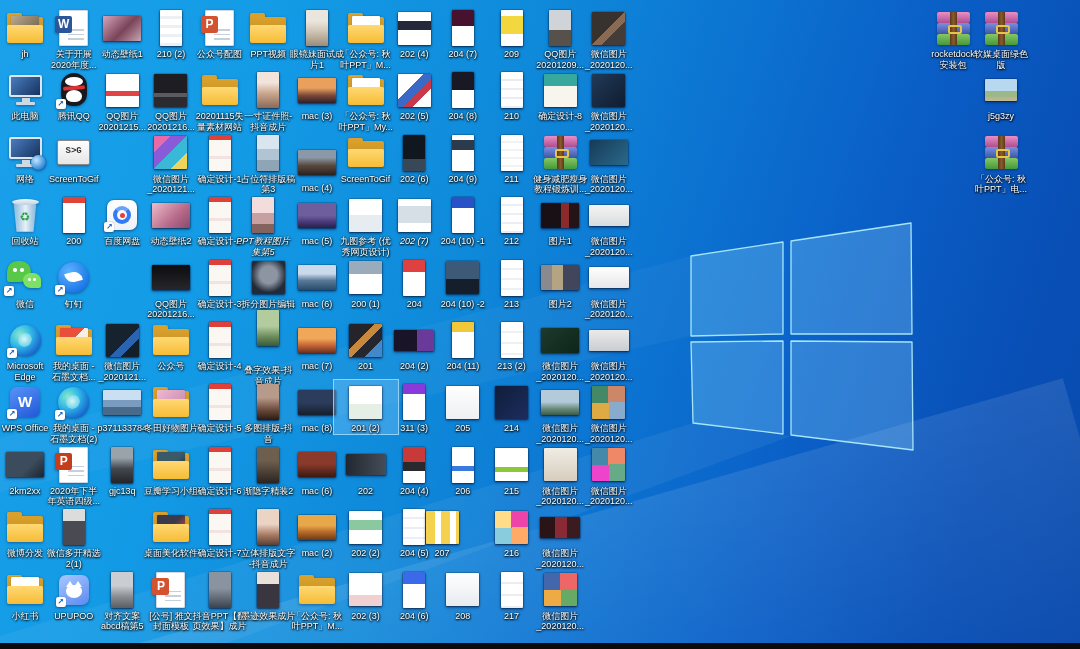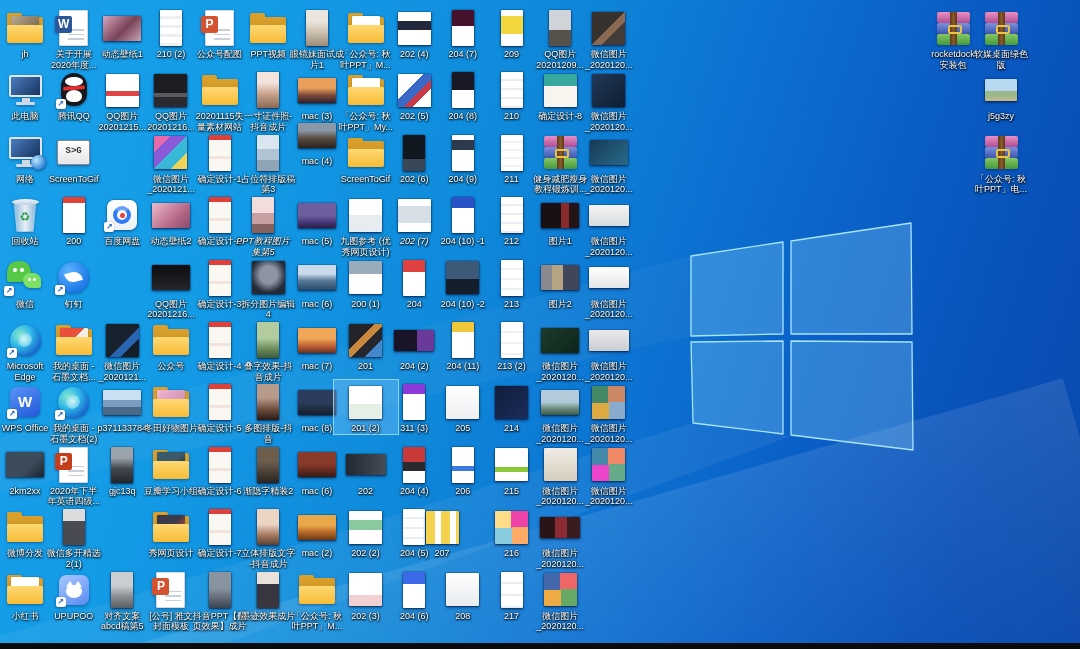--- a/index.html
+++ b/index.html
@@ -438,21 +438,21 @@
       </div>
       <div class="cell" style="left: 235.25px; top: 129.8px;">
         <div class="tw">
           <div class="thumb k-img k-imgbox" style="width: 22px; height: 36px; background: linear-gradient(rgb(218, 230, 239) 0px, rgb(218, 230, 239) 40%, rgb(176, 196, 212) 40%, rgb(176, 196, 212) 70%, rgb(143, 164, 180) 70%);"></div>
         </div>
         <div class="label">
           <div>占位符排版稿</div>
           <div>第3</div>
         </div>
       </div>
-      <div class="cell" style="left: 283.9px; top: 112px;">
+      <div class="cell" style="left: 283.9px; top: 139px;">
         <div class="tw">
           <div class="thumb k-img k-imgbox" style="width: 38px; height: 25px; background: linear-gradient(rgb(138, 152, 168) 0px, rgb(138, 152, 168) 30%, rgb(90, 74, 62) 62%, rgb(41, 33, 31));"></div>
         </div>
         <div class="label">
           <div>mac (4)</div>
         </div>
       </div>
       <div class="cell" style="left: 332.55px; top: 129.8px;">
         <div class="tw">
           <div class="thumb k-folder">
@@ -778,21 +778,21 @@
         </div>
       </div>
       <div class="cell" style="left: 186.6px; top: 317px;">
         <div class="tw">
           <div class="thumb k-img k-imgbox" style="width: 22px; height: 36px; background: linear-gradient(rgb(224, 64, 58) 0px, rgb(224, 64, 58) 13%, rgb(251, 247, 243) 13%, rgb(251, 247, 243) 58%, rgb(243, 227, 224) 58%, rgb(243, 227, 224) 66%, rgb(251, 247, 243) 66%);"></div>
         </div>
         <div class="label">
           <div>确定设计-4</div>
         </div>
       </div>
-      <div class="cell" style="left: 235.25px; top: 317px;">
+      <div class="cell" style="left: 235.25px; top: 305px; gap: 16px;">
         <div class="tw">
           <div class="thumb k-img k-imgbox" style="width: 22px; height: 36px; background: linear-gradient(rgb(178, 204, 158) 0px, rgb(178, 204, 158) 45%, rgb(106, 138, 90) 75%, rgb(58, 90, 58));"></div>
         </div>
         <div class="label">
           <div>叠字效果-抖</div>
           <div>音成片</div>
         </div>
       </div>
       <div class="cell" style="left: 283.9px; top: 317px;">
         <div class="tw">
@@ -1102,21 +1102,21 @@
       </div>
       <div class="cell" style="left: 137.95px; top: 504.2px;">
         <div class="tw">
           <div class="thumb k-folderI">
             <i class="fb"></i>
             <i class="pk" style="background:linear-gradient(135deg,#3a3a4a 0 55%,#c84a3a)"></i>
             <i class="ff"></i>
           </div>
         </div>
         <div class="label">
-          <div>秀网页设计</div>
+          <div>桌面美化软件</div>
         </div>
       </div>
       <div class="cell" style="left: 186.6px; top: 504.2px;">
         <div class="tw">
           <div class="thumb k-img k-imgbox" style="width: 22px; height: 36px; background: linear-gradient(rgb(224, 64, 58) 0px, rgb(224, 64, 58) 13%, rgb(251, 247, 243) 13%, rgb(251, 247, 243) 58%, rgb(243, 227, 224) 58%, rgb(243, 227, 224) 66%, rgb(251, 247, 243) 66%);"></div>
         </div>
         <div class="label">
           <div>确定设计-7</div>
         </div>
       </div>

